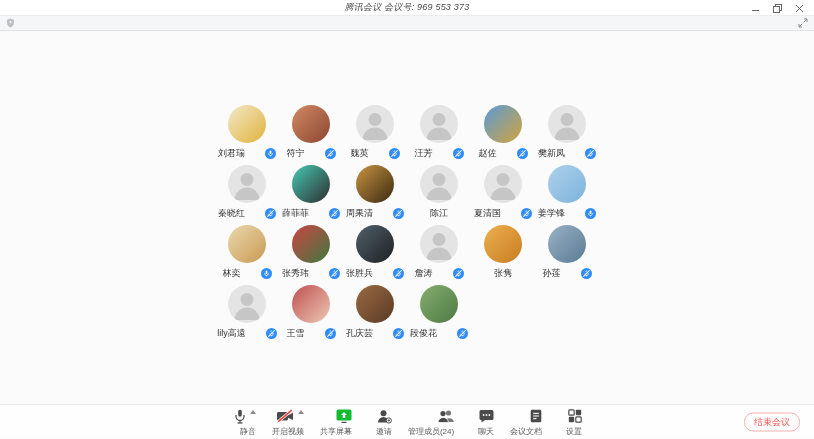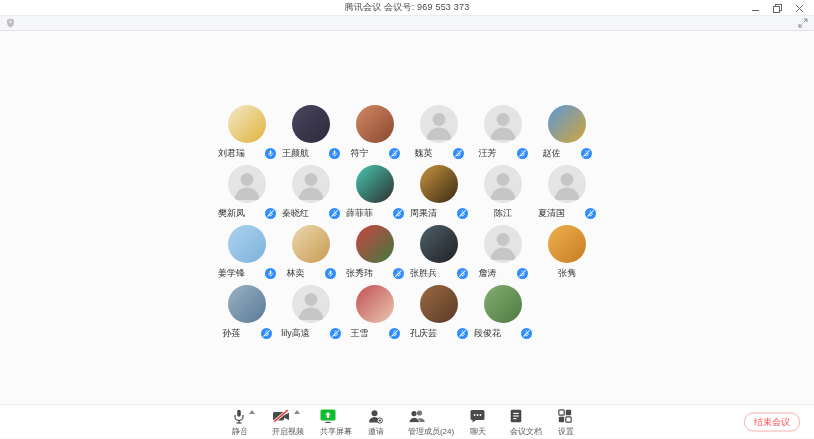--- a/index.html
+++ b/index.html
@@ -3,21 +3,21 @@
 <meta charset="utf-8">
 <style>
   * { margin:0; padding:0; box-sizing:border-box; }
   html,body { width:814px; height:439px; overflow:hidden;
     font-family:"Liberation Sans","DejaVu Sans",sans-serif;
     -webkit-font-smoothing:antialiased; cursor:default; }
   body { background:#fbfbfb; }
 
   
   .titlebar { position:relative; height:16px; background:#ffffff;
-    border-bottom:1px solid #ececec; display:flex; align-items:center; justify-content:center; }
+    border-bottom:1px solid #ececec; display:flex; align-items:center; justify-content:center;font-style:italic; }
   .titlebar .title { font-size:9px; color:#4a4a4a; letter-spacing:.2px; }
   .win-controls { position:absolute; right:6px; top:0; height:16px; display:flex; align-items:center; gap:4px; }
   .win-btn { width:18px; height:14px; display:flex; align-items:center; justify-content:center; color:#666; }
   .win-btn svg { display:block; }
 
   
   .subbar { position:relative; height:15px; background:#f5f6f7;
     border-bottom:1px solid #e4e4e6; display:flex; align-items:center; justify-content:space-between; padding:0 6px; }
   .subbar .mini-icon { display:flex; align-items:center; }
 
@@ -33,21 +33,21 @@
   .mic-badge { position:relative; width:11px; height:11px; border-radius:50%;
     background:var(--accent-blue,#2d8cff); display:flex; align-items:center; justify-content:center; flex:0 0 auto; }
   .mic-badge svg { width:7px; height:7px; }
   .mic-badge.muted::after { content:""; position:absolute; left:5px; top:1px; width:1.2px; height:9px;
     background:#fff; transform:rotate(45deg); box-shadow:-1px 0 0 var(--accent-blue,#2d8cff); }
 
   
   .toolbar { position:relative; height:34px; background:#fefefe; border-top:1px solid #ebebeb;
     display:flex; align-items:center; justify-content:center; }
   .tb-group { display:flex; align-items:flex-start; gap:8px; }
-  .tb-item { display:flex; flex-direction:column; align-items:flex-start; padding:2px 4px 0; min-width:32px; }
+  .tb-item { display:flex; flex-direction:column; align-items:flex-end; padding:2px 4px 0; min-width:32px; }
   .tb-top { position:relative; height:16px; display:flex; align-items:center; }
   .tb-icon svg { display:block; }
   .tb-caret { width:0; height:0; margin-left:3px; margin-bottom:8px;
     border-left:3px solid transparent; border-right:3px solid transparent; border-bottom:4px solid #8a8a8a; }
   .tb-label { margin-top:2px; font-size:8px; color:#5a5a5a; white-space:nowrap; }
   .end-btn { position:absolute; right:14px; top:50%; transform:translateY(-50%);
     font-size:9px; color:var(--danger-red,#fa5151); background:#fff;
     border:1px solid #f6b0b0; border-radius:9px; padding:4px 9px; line-height:1; }
 </style>
 </head>
@@ -98,33 +98,20 @@
       <span class="mic-badge">
             <svg viewBox="0 0 8 8">
               <rect x="3" y="0.6" width="2" height="4" rx="1" fill="#fff"></rect>
               <path d="M1.9 3.4v.8a2.1 2.1 0 0 0 4.2 0v-.8" stroke="#fff" stroke-width="0.8" fill="none"></path>
               <line x1="4" y1="6.3" x2="4" y2="7.4" stroke="#fff" stroke-width="0.8"></line>
             </svg>
           </span>
     </div>
   </div>
 
-  <div class="participant">
-    <div class="avatar" style="background: linear-gradient(135deg, rgb(74, 70, 96), rgb(44, 42, 58));"></div>
-    <div class="pmeta">
-      <span class="pname">王颜航</span>
-      <span class="mic-badge">
-            <svg viewBox="0 0 8 8">
-              <rect x="3" y="0.6" width="2" height="4" rx="1" fill="#fff"></rect>
-              <path d="M1.9 3.4v.8a2.1 2.1 0 0 0 4.2 0v-.8" stroke="#fff" stroke-width="0.8" fill="none"></path>
-              <line x1="4" y1="6.3" x2="4" y2="7.4" stroke="#fff" stroke-width="0.8"></line>
-            </svg>
-          </span>
-    </div>
-  </div>
 
   <div class="participant">
     <div class="avatar" style="background: linear-gradient(135deg, rgb(210, 138, 98), rgb(138, 70, 50));"></div>
     <div class="pmeta">
       <span class="pname">符宁</span>
       <span class="mic-badge muted">
             <svg viewBox="0 0 8 8">
               <rect x="3" y="0.6" width="2" height="4" rx="1" fill="#fff"></rect>
               <path d="M1.9 3.4v.8a2.1 2.1 0 0 0 4.2 0v-.8" stroke="#fff" stroke-width="0.8" fill="none"></path>
               <line x1="4" y1="6.3" x2="4" y2="7.4" stroke="#fff" stroke-width="0.8"></line>

